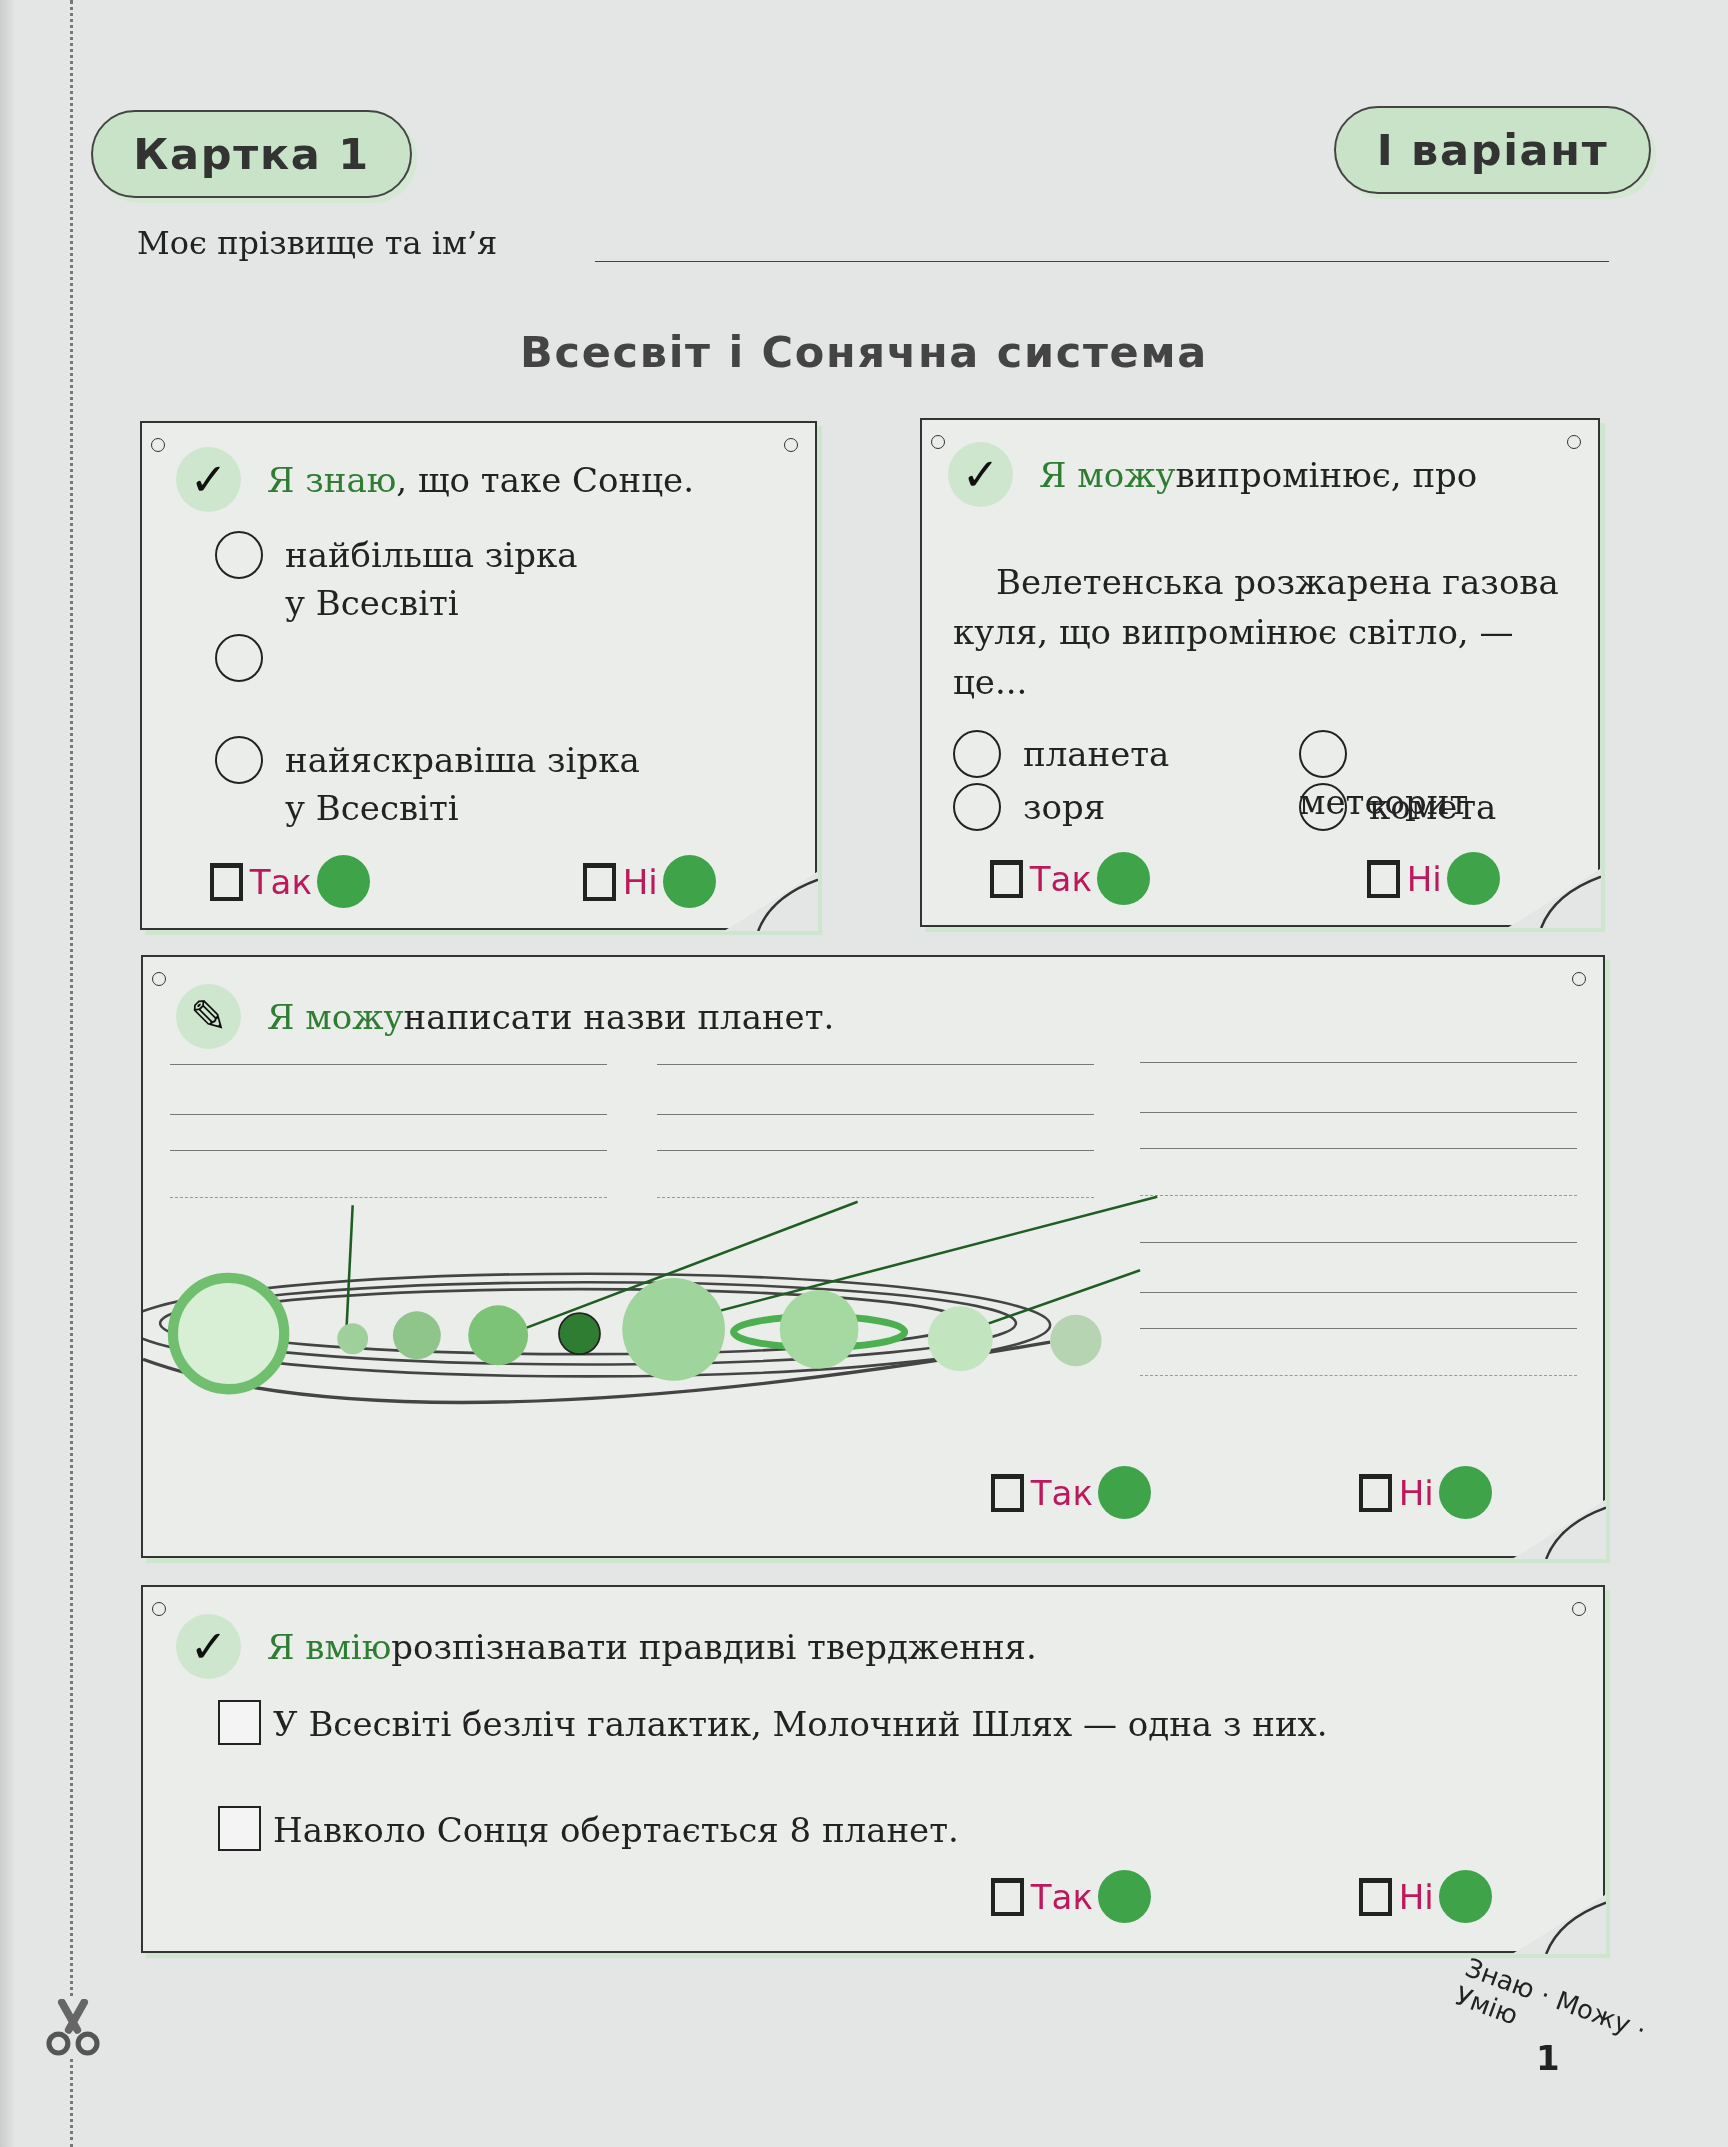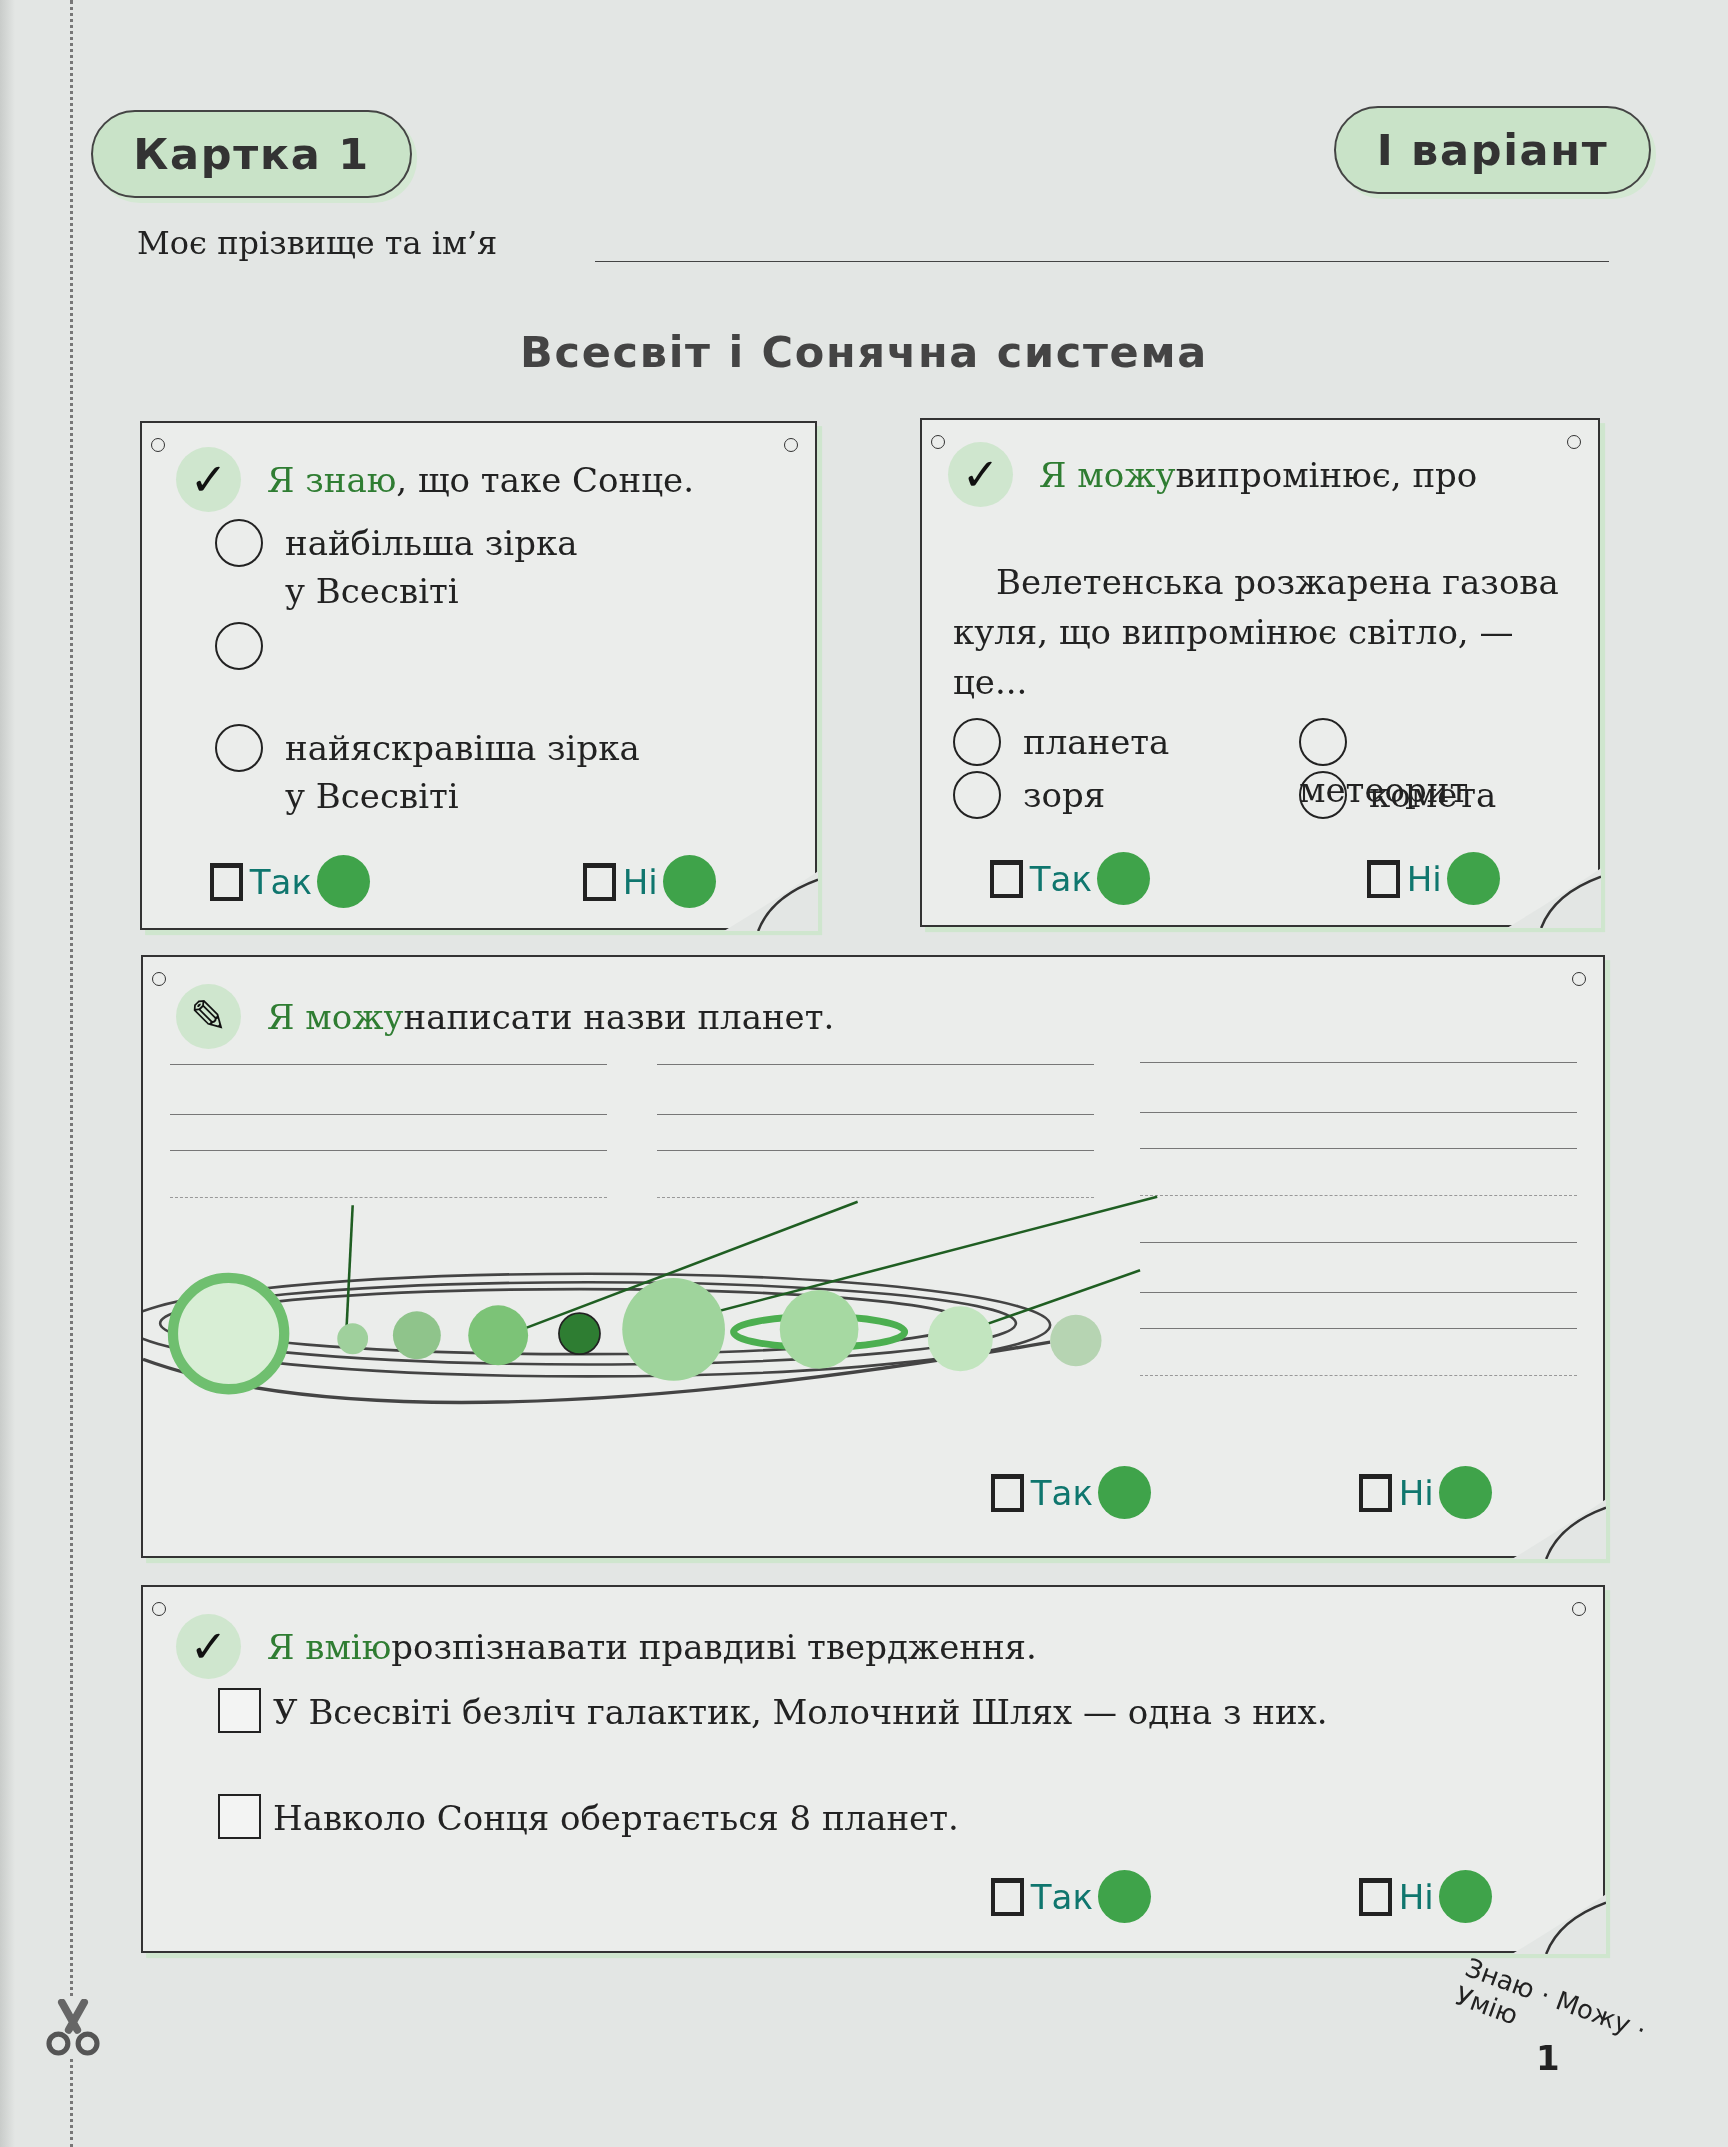--- a/index.html
+++ b/index.html
@@ -32,25 +32,25 @@
     box-shadow:5.1px 5.1px 0 #cfe6ce;
   }
   .hole { position:absolute; width:12px; height:12px; border:1.7px solid #333; border-radius:50%; top:15.4px; }
   .hole.l { left:8.6px; } .hole.r { right:17px; }
   .curl { position:absolute; right:-2.6px; bottom:-2.6px; width:94px; height:77px; }
 
   .task-head { position:absolute; display:flex; align-items:center; font-size:34px; }
   .badge { width:65px; height:65px; border-radius:50%; background:#cfe6ce; display:flex; align-items:center; justify-content:center; margin-right:26px; font-size:45px; color:#111; font-family:"DejaVu Sans", sans-serif; }
   .green { color:#2f7d32; }
 
-  .opt { position:absolute; display:flex; align-items:flex-start; font-size:34px; line-height:48px; }
+  .opt { position:absolute; display:flex; align-items:flex-start; font-size:34px; line-height:48px;margin-top:12px; }
   .circle { width:48px; height:48px; border:2.6px solid #222; border-radius:50%; margin-right:22px; flex-shrink:0; box-sizing:border-box; }
   .sq { width:43px; height:45px; border:2.6px solid #222; margin-right:12px; flex-shrink:0; box-sizing:border-box; background:#f3f4f3; }
 
-  .self { position:absolute; display:flex; align-items:center; font-family:"DejaVu Sans", sans-serif; font-size:34px; color:#0f766e; }
+  .self { position:absolute; display:flex; align-items:center; font-family:"DejaVu Sans", sans-serif; font-size:34px; color:#be185d; }
   .self .box { width:33px; height:38px; border:4.3px solid #222; border-top-width:5.1px; margin-right:6.8px; box-sizing:border-box; }
   .face { width:53px; height:53px; border-radius:50%; background:#3fa34a; margin-left:5.1px; position:relative; }
 
   .wline { position:absolute; border-top:1.7px solid #777; }
   .wline.dash { border-top:1.7px dashed #999; }
 
   .footer { position:absolute; left:1455px; top:1978px; width:214px; height:128px; }
 </style>
 </head>
 <body>

